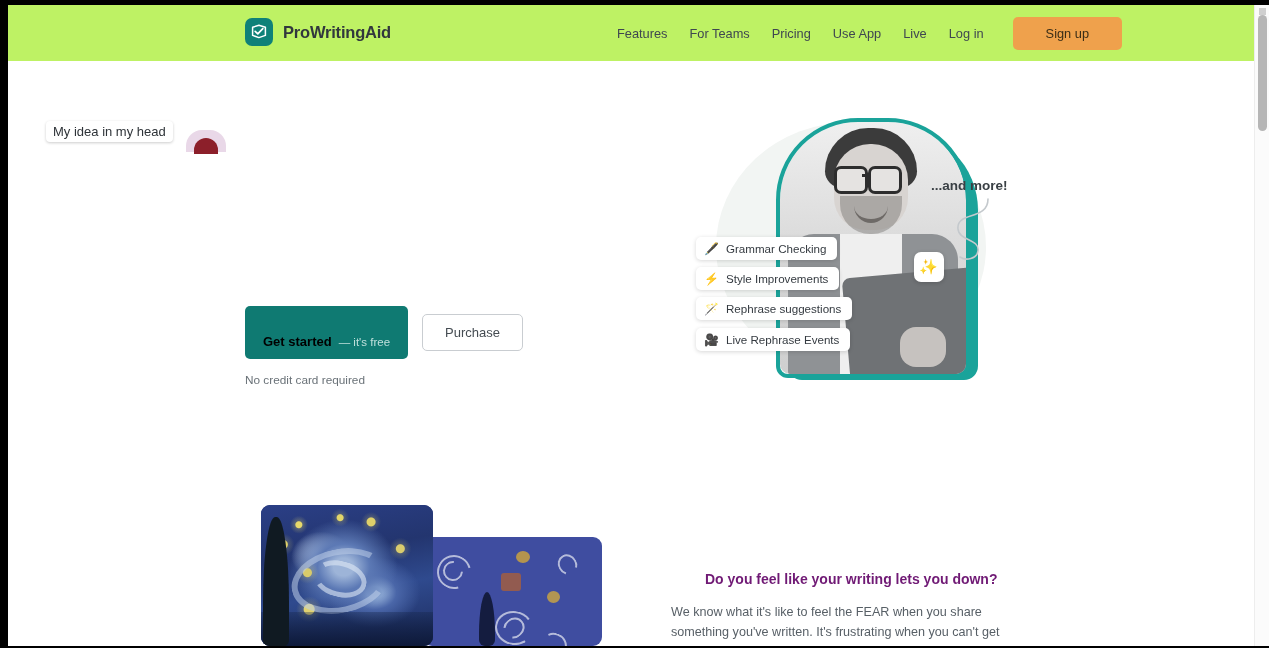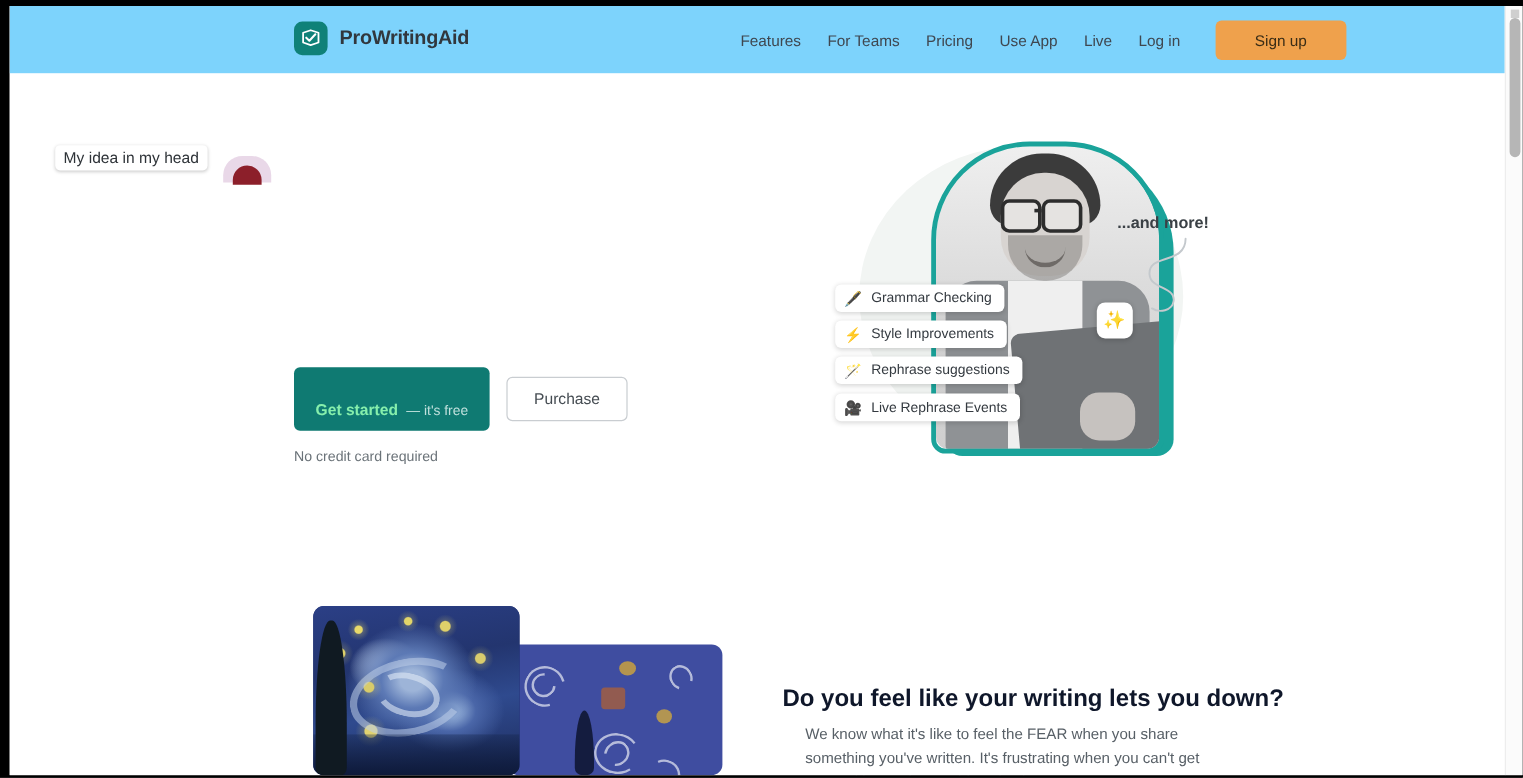--- a/index.html
+++ b/index.html
@@ -71,21 +71,21 @@
     background: #ffffff;
   }
 
   
   #header {
     position: absolute;
     left: 0;
     top: 0;
     width: 1246px;
     height: 56px;
-    background: #7dd3fc;
+    background: #bef264;
   }
   #brand {
     position: absolute;
     left: 237px;
     top: 13px;
     display: flex;
     align-items: center;
     gap: 10px;
   }
   #logo-mark {
@@ -163,21 +163,21 @@
   #get-started-button {
     background: #0f7a72;
     border-radius: 5px;
     padding: 10px 18px;
     display: flex;
     align-items: baseline;
     gap: 7px;
     cursor: pointer;
   }
   #get-started-label {
-    color: #86efac;
+    color: #000000;
     font-size: 13px;
     font-weight: bold;
     white-space: nowrap;
     margin-top: 18px;
   }
   #get-started-note {
     color: #bfe0dc;
     font-size: 11.5px;
     white-space: nowrap;
   }
@@ -519,25 +519,25 @@
     left: 56px;
     bottom: 0;
     width: 16px;
     height: 54px;
     background: #141c3f;
     border-radius: 50% 50% 6px 6px / 78% 78% 6px 6px;
   }
 
   #section-heading {
     position: absolute;
-    left: 644px;
+    left: 697px;
     top: 566px;
-    font-size: 20px;
+    font-size: 14px;
     font-weight: bold;
-    color: #0f172a;
+    color: #701a75;
     white-space: nowrap;
   }
   #section-body {
     position: absolute;
     left: 663px;
     top: 598px;
     width: 344px;
     font-size: 12.6px;
     line-height: 19.5px;
     color: #575f66;

